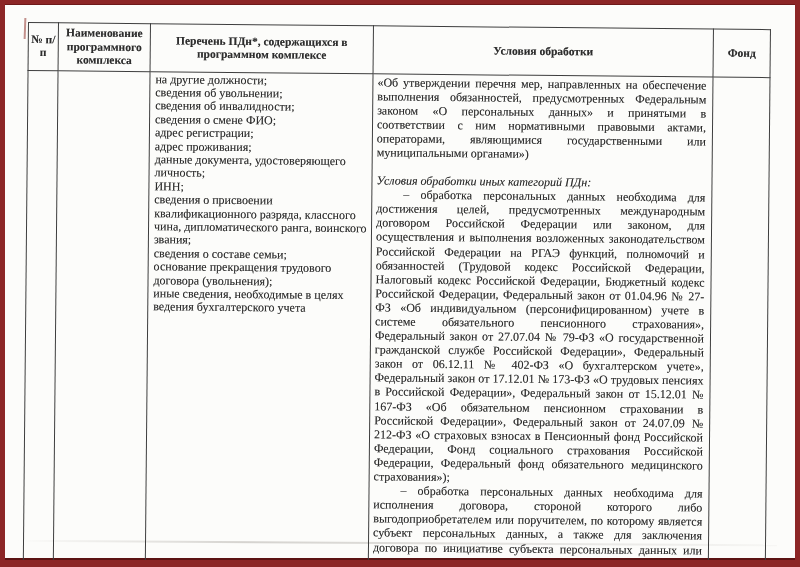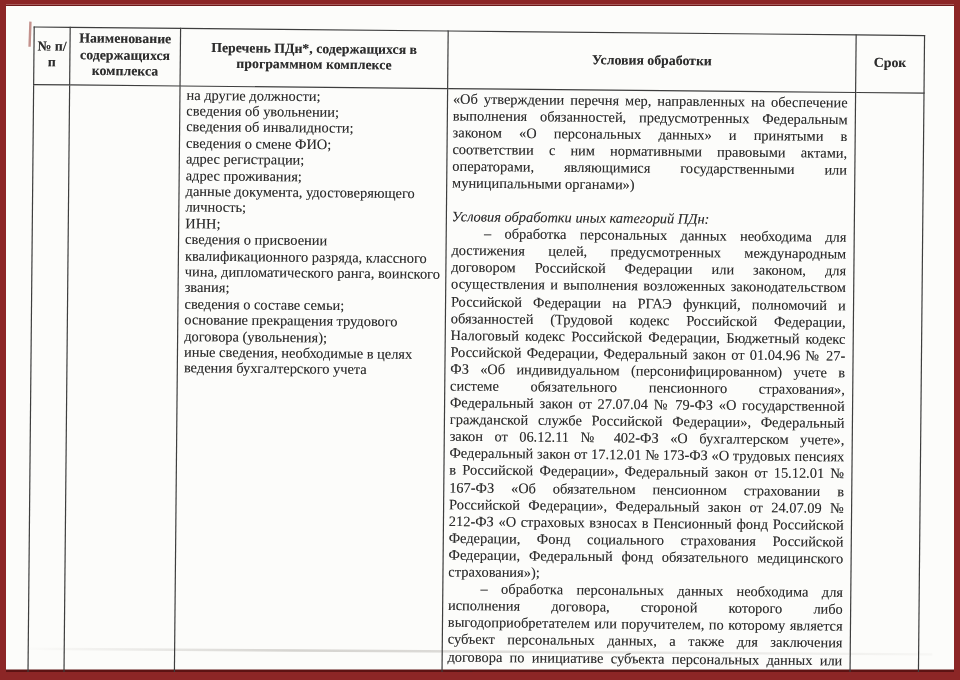--- a/index.html
+++ b/index.html
@@ -99,24 +99,24 @@
   <colgroup>
     <col style="width:30px">
     <col style="width:92px">
     <col style="width:223px">
     <col style="width:340px">
     <col style="width:57px">
   </colgroup>
   <thead>
     <tr>
       <th>№ п/п</th>
-      <th>Наименование содержащихся комплекса</th>
+      <th>Наименование программного комплекса</th>
       <th>Перечень ПДн*, содержащихся в программном комплексе</th>
       <th>Условия обработки</th>
-      <th>Срок</th>
+      <th>Фонд</th>
     </tr>
   </thead>
   <tbody>
     <tr>
       <td></td>
       <td></td>
       <td class="c-pdn">
         <div>
             <div class="pdn-item">на другие должности;</div>
             <div class="pdn-item">сведения об увольнении;</div>

